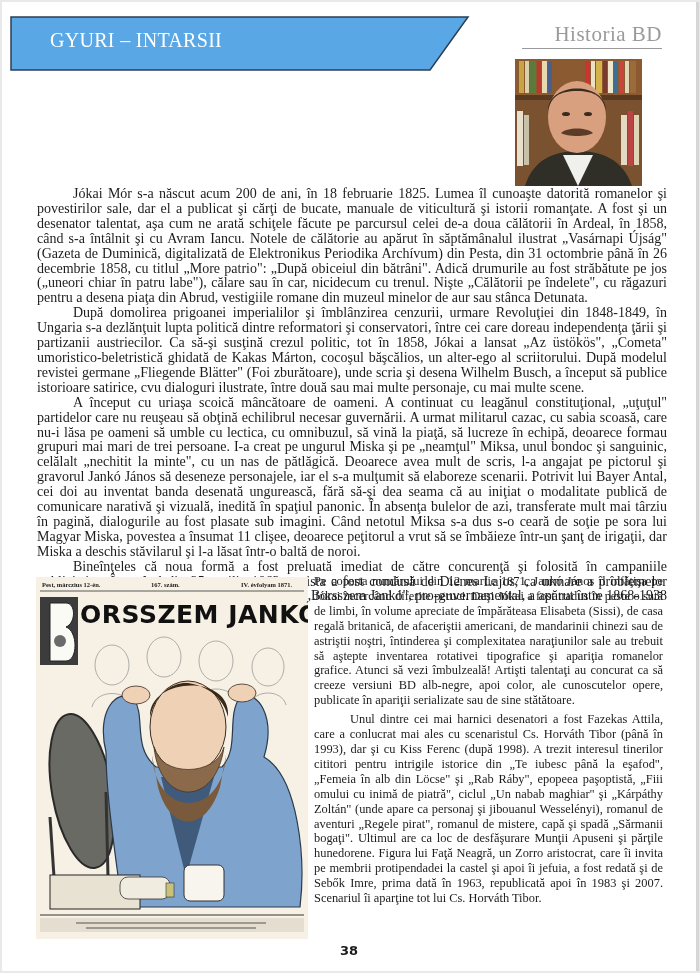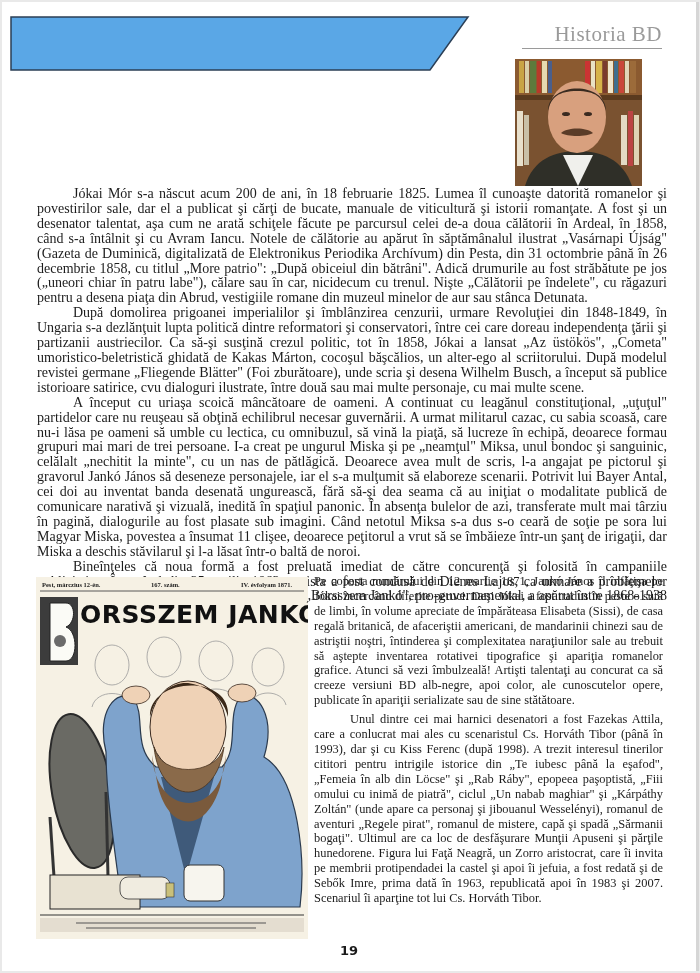--- a/index.html
+++ b/index.html
@@ -55,20 +55,21 @@
 </style>
 </head>
 <body>
 
 <div class="page">
 
   <div class="banner">
     <svg width="460" height="55" viewBox="0 0 460 55">
       <polygon points="1,1 458,1 420,54 1,54" fill="#5aa7e6" stroke="#2b3f56" stroke-width="1.5"></polygon>
     </svg>
+    <div class="banner-title">GYURI – INTARSII</div>
   </div>
 
   <div class="section-label">Historia BD</div>
 
   <div class="author-photo">
     <svg width="127" height="127" viewBox="0 0 127 127">
       <rect width="127" height="127" fill="#6b4a2c"></rect>
 
       <g>
         <rect x="0" y="0" width="127" height="36" fill="#8b5a30"></rect>
@@ -169,15 +170,15 @@
       <line x1="40" y1="346" x2="230" y2="346" stroke="#555" stroke-width="1.2"></line>
       <line x1="50" y1="351" x2="220" y2="351" stroke="#555" stroke-width="1.2"></line>
     </svg>
   </div>
 
   <div class="right-col">
     <p>Pe coperta numărului din 12 martie 1871, Jankó János îl înfăţişa pe Jókai încercând diferite peruci. Deşi Jókai a fost tradus în peste o sută de limbi, în volume apreciate de împărăteasa Elisabeta (Sissi), de casa regală britanică, de afaceriştii americani, de mandarinii chinezi sau de astriştii noştri, întinderea şi complexitatea naraţiunilor sale au trebuit să aştepte inventarea rotativei tipografice şi apariţia romanelor grafice. Atunci să vezi îmbulzeală! Artişti talentaţi au concurat ca să creeze versiuni BD alb-negre, apoi color, ale cunoscutelor opere, publicate în apariţii serializate sau de sine stătătoare.</p>
     <p class="indent">Unul dintre cei mai harnici desenatori a fost Fazekas Attila, care a conlucrat mai ales cu scenaristul Cs. Horváth Tibor (până în 1993), dar şi cu Kiss Ferenc (după 1998). A trezit interesul tinerilor cititori pentru intrigile istorice din „Te iubesc până la eşafod", „Femeia în alb din Löcse" şi „Rab Ráby", epopeea paşoptistă, „Fiii omului cu inimă de piatră", ciclul „Un nabab maghiar" şi „Kárpáthy Zoltán" (unde apare ca personaj şi jibouanul Wesselényi), romanul de aventuri „Regele pirat", romanul de mistere, capă şi spadă „Sărmanii bogaţi". Ultimul are ca loc de desfăşurare Munţii Apuseni şi părţile hunedorene. Figura lui Faţă Neagră, un Zorro aristocrat, care îi invita pe membrii protipendadei la castel şi apoi îi jefuia, a fost redată şi de Sebők Imre, prima dată în 1963, republicată apoi în 1983 şi 2007. Scenariul îi aparţine tot lui Cs. Horváth Tibor.</p>
   </div>
 
-  <div class="page-number">19</div>
+  <div class="page-number">38</div>
 
 </div>
 
 </body></html>

